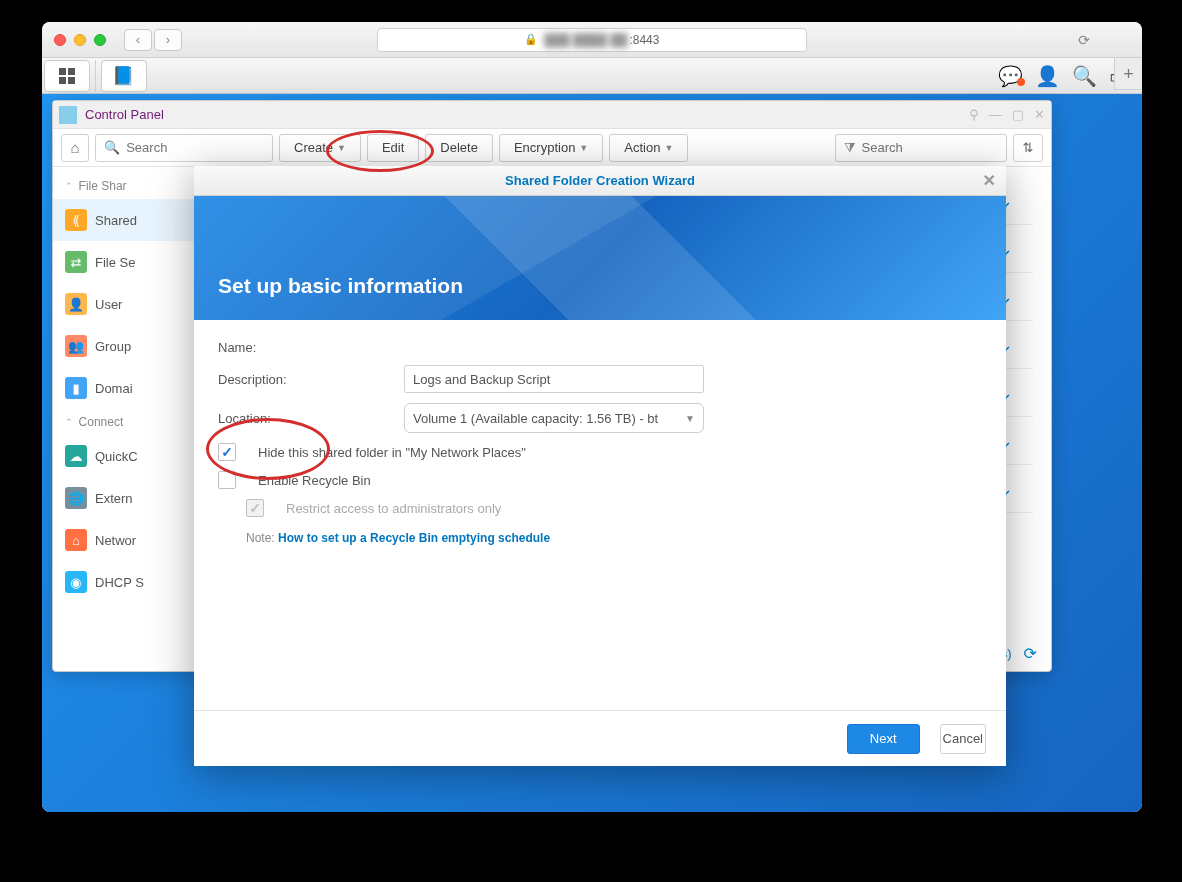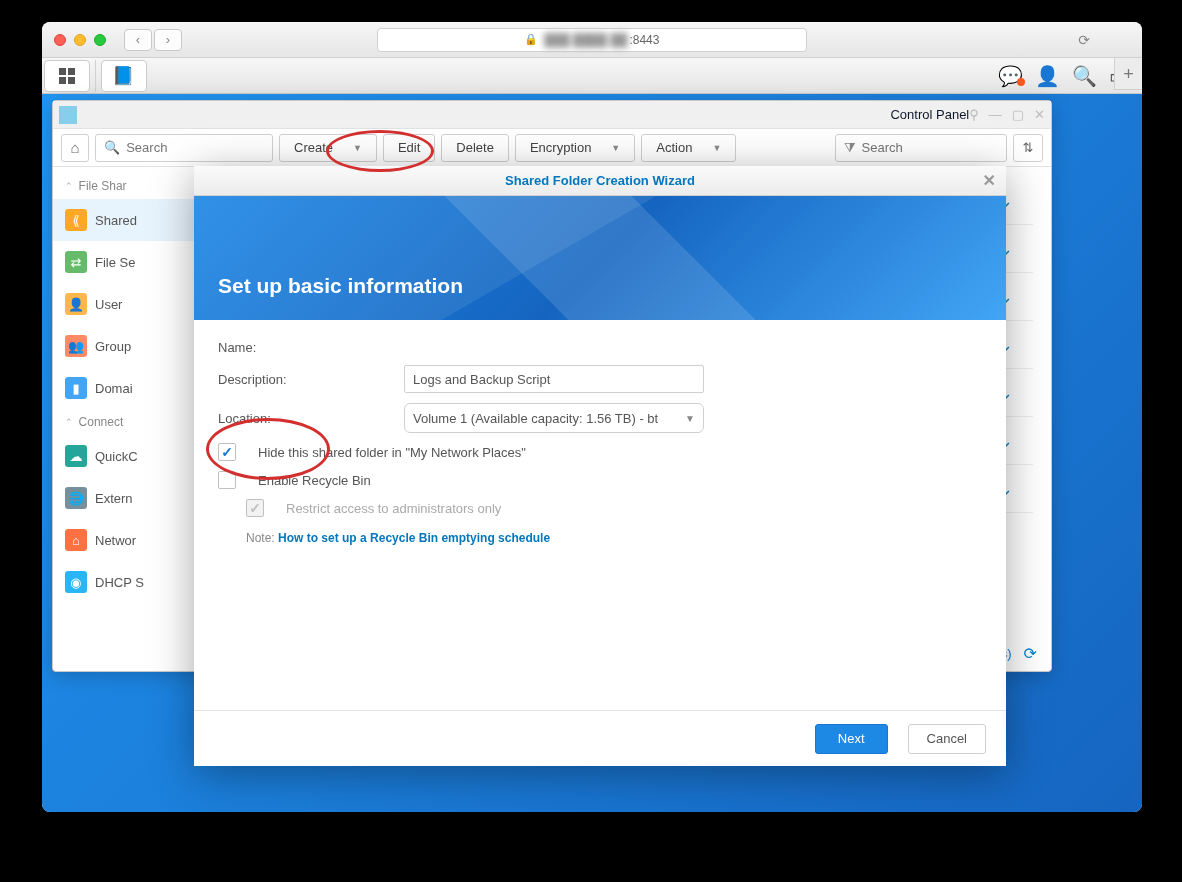--- a/index.html
+++ b/index.html
@@ -34,28 +34,28 @@
 .chat-ico { position:relative; }
 .chat-ico::after { content:''; position:absolute; bottom:2px; right:-2px; width:8px; height:8px; background:#ff5722; border-radius:50%; }
 
 
 .dsm-desktop { position:relative; height: calc(100% - 36px - 36px); background: linear-gradient(135deg, #2196f3, #1565c0); }
 
 
 .cp-window { position:absolute; top:6px; left:10px; width: 1000px; height: 572px; background:#fff; border:1px solid #c8c8c8; border-radius:4px; box-shadow:0 4px 20px rgba(0,0,0,0.2); }
 .cp-titlebar { height:28px; background:#f0f0f0; display:flex; align-items:center; padding:0 6px; border-bottom:1px solid #e2e2e2; }
 .cp-titlebar .cp-ico { width:18px; height:18px; background:#87ceeb; margin-right:8px; }
-.cp-title { flex:1; text-align:right; font-size:13px; color:#0f172a; font-weight:500; }
+.cp-title { flex:1; text-align:left; font-size:13px; color:#701a75; font-weight:500; }
 .cp-win-ctrls { display:flex; gap:10px; font-size:13px; color:#bbb; }
 .cp-toolbar { height:38px; display:flex; align-items:center; padding:0 8px; gap:6px; border-bottom:1px solid #e2e2e2; }
 .cp-home { width:28px; height:28px; border:1px solid #d0d0d0; border-radius:3px; display:flex; align-items:center; justify-content:center; font-size:15px; color:#666; }
 .cp-search, .cp-filter { height:28px; border:1px solid #d0d0d0; border-radius:3px; display:flex; align-items:center; padding:0 8px; font-size:13px; color:#888; }
 .cp-search { width:178px; gap:6px; }
 .cp-search input, .cp-filter input { border:none; outline:none; font-size:13px; width:100%; }
-.cp-btn { height:28px; padding:0 14px; border:1px solid #d0d0d0; border-radius:3px; background:#fff; font-size:13px; color:#444; display:flex; align-items:center; gap:20px; }
+.cp-btn { height:28px; padding:0 14px; border:1px solid #d0d0d0; border-radius:3px; background:#fff; font-size:13px; color:#444; display:flex; align-items:center; gap:4px; }
 .cp-btn .caret { font-size:9px; color:#888; }
 .cp-filter { width:172px; gap:6px; }
 .cp-sort { width:30px; height:28px; border:1px solid #d0d0d0; border-radius:3px; display:flex; align-items:center; justify-content:center; font-size:13px; color:#666; }
 .cp-toolbar-gap { flex:1; }
 
 .cp-body { display:flex; height: calc(100% - 66px); }
 .cp-sidebar { width:160px; border-right:1px solid #e2e2e2; padding:6px 0; overflow:hidden; }
 .sb-section { font-size:12px; color:#888; padding:6px 12px; display:flex; align-items:center; gap:6px; }
 .sb-chev { font-size:9px; color:#aaa; }
 .sb-item { display:flex; align-items:center; gap:8px; padding:10px 12px; font-size:13px; color:#555; white-space:nowrap; overflow:hidden; }
@@ -87,21 +87,21 @@
 .chk-row.indent { margin-left:28px; }
 .chk { width:18px; height:18px; border:1px solid #c0c0c0; border-radius:2px; display:flex; align-items:center; justify-content:center; color:#1976d2; font-size:14px; font-weight:bold; }
 .chk.checked::after { content:'✓'; }
 .chk.disabled { background:#f2f2f2; color:#c0c0c0; }
 .chk.disabled.checked::after { content:'✓'; }
 .note-row { margin-top:14px; margin-left:28px; font-size:12px; }
 .note-row .lbl { color:#888; }
 .note-row a { color:#0277bd; font-weight:600; text-decoration:none; }
 .wiz-footer { position:absolute; bottom:0; left:0; right:0; height:56px; border-top:1px solid #e4e4e4; display:flex; align-items:center; justify-content:flex-end; gap:20px; padding:0 20px; background:#fff; }
 .btn-primary { height:30px; padding:0 22px; background:#1e88e5; color:#fff; border:1px solid #1976d2; border-radius:3px; font-size:13px; }
-.btn-default { height:30px; padding:0 18px; background:#fff; color:#555; border:1px solid #d0d0d0; border-radius:3px; font-size:13px; }
+.btn-default { height:30px; padding:0 2px; background:#fff; color:#555; border:1px solid #d0d0d0; border-radius:3px; font-size:13px; }
 .disabled-text { color:#aaa; }
 </style>
 </head>
 <body>
 
 <div class="browser-window">
   <div class="browser-titlebar">
     <div class="traffic-lights">
       <div class="dot red"></div>
       <div class="dot yellow"></div>

